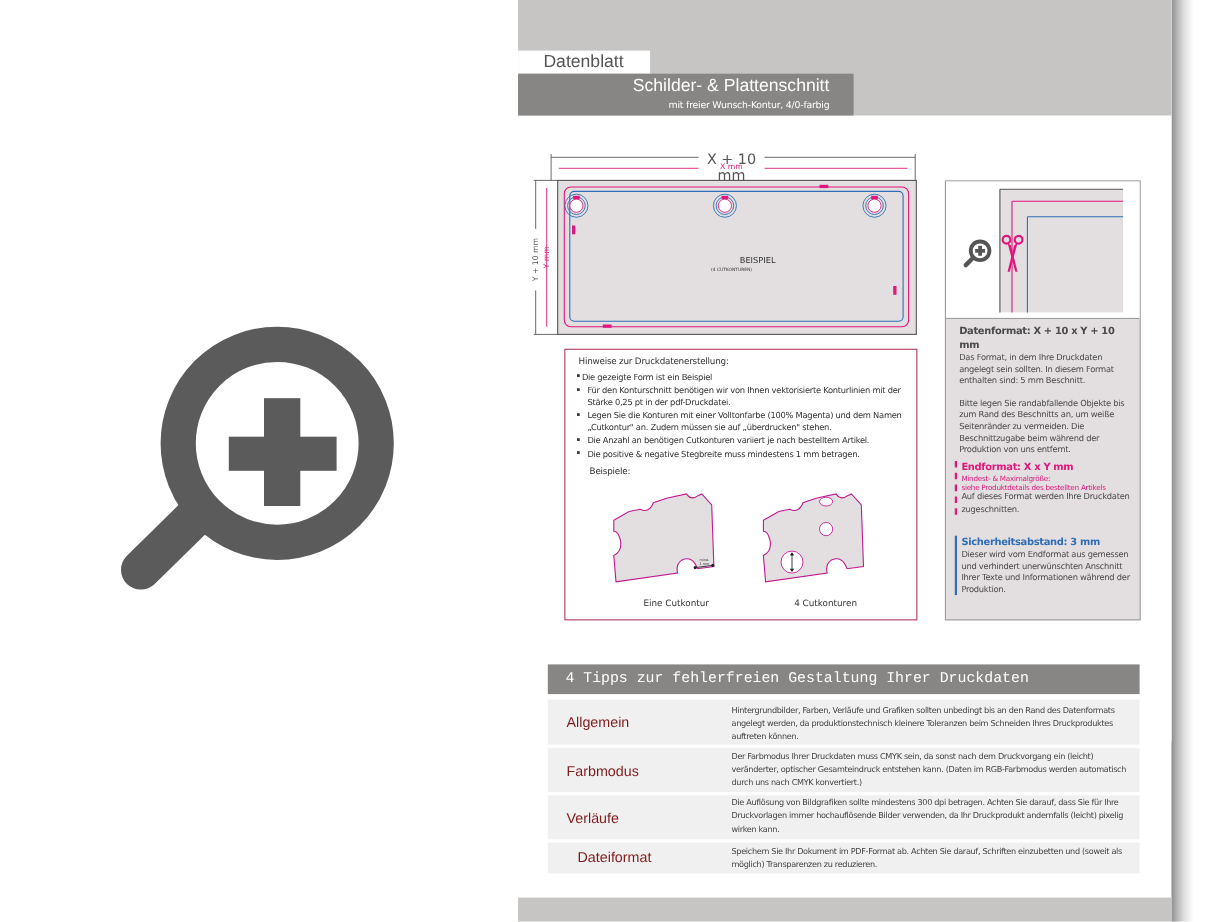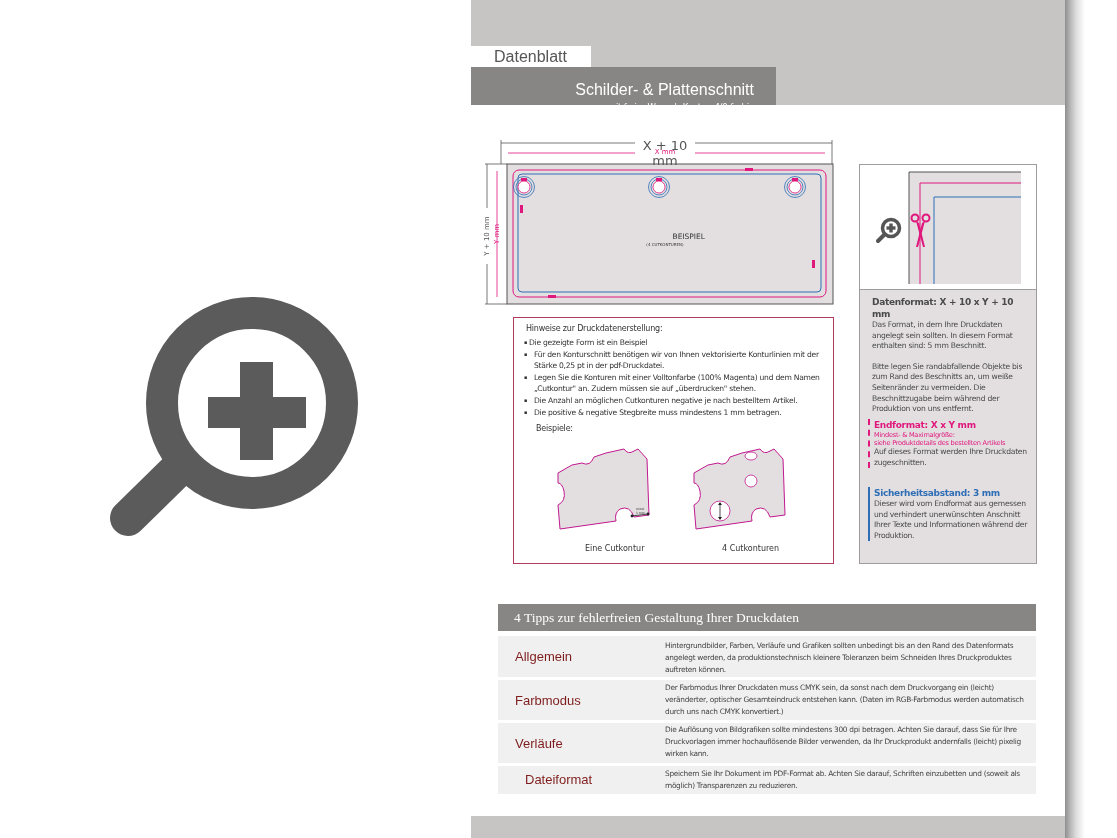--- a/index.html
+++ b/index.html
@@ -10,21 +10,21 @@
 
   .page { position: absolute; left: 471px; top: 0; width: 594px; height: 674px; background: #ffffff; }
   .page-shadow { position: absolute; left: 1065px; top: 0; width: 20px; height: 838px;
     background: linear-gradient(to right, #8e8e8e 0%, #b5b5b5 25%, #dcdcdc 55%, #f4f4f4 85%, #ffffff 100%); }
   .top-band { position: absolute; left: 0; top: 0; width: 594px; height: 105px; background: #c6c5c3; }
   .bottom-band { position: absolute; left: 0; top: 816px; width: 594px; height: 22px; background: #c6c5c3; }
 
   .tag-datenblatt { position: absolute; left: 0; top: 46px; width: 120px; height: 21px; background: #ffffff;
     font-family: "Liberation Sans", sans-serif; font-size: 16px; color: #555; padding-left: 23px; line-height: 22px; }
   .title-bar { position: absolute; left: 0; top: 67px; width: 305px; height: 38px; background: #878684; color: #fff; text-align: right; padding-right: 22px; }
-  .title-bar .t1 { font-family: "Liberation Sans", sans-serif; font-size: 16px; line-height: 22px; padding-top: 12px; }
+  .title-bar .t1 { font-family: "Liberation Sans", sans-serif; font-size: 16px; line-height: 22px; padding-top: 1px; }
   .title-bar .t2 { font-size: 8.5px; line-height: 12px; letter-spacing: -0.2px; }
 
   .diagram { position: absolute; left: 14px; top: 130px; width: 360px; height: 180px; }
 
   .hints-box { position: absolute; left: 42px; top: 317px; width: 321px; height: 247px; border: 1px solid #b23a5c; background: #fff; }
   .hints-title { position: absolute; left: 12px; top: 6px; font-size: 8px; color: #333; letter-spacing: -0.2px; }
   .hints-list { position: absolute; left: 10px; top: 19px; width: 305px; list-style: none; font-size: 7.6px; color: #333; letter-spacing: -0.25px; }
   .hints-list li { position: relative; padding-left: 10px; line-height: 11px; margin-bottom: 1px; }
   .hints-list li::before { content: "▪"; position: absolute; left: 0; top: 0; font-size: 5px; }
   .hints-list li.first { padding-left: 5px; }
@@ -39,21 +39,21 @@
   .side-top { position: absolute; left: 0; top: 0; width: 176px; height: 125px; background: #ffffff; border-bottom: 1px solid #9d9d9d; }
   .side-text { position: absolute; left: 12px; font-size: 7.6px; color: #4a4a4a; line-height: 10.6px; letter-spacing: -0.25px; width: 162px; }
   .side-text .h { font-weight: bold; font-size: 9px; color: #4a4a4a; line-height: 12px; letter-spacing: -0.3px; }
   .side-text .hm { color: #e0177c; }
   .side-text .hb { color: #2f6eb5; }
   .side-text .sub { color: #e0177c; font-size: 6.6px; line-height: 8px; }
   .sec-magenta { border-left: 2px dashed #e0177c; padding-left: 4px; left: 8px; }
   .sec-blue { border-left: 2px solid #2f6eb5; padding-left: 4px; left: 8px; }
 
   .tips-header { position: absolute; left: 27px; top: 604px; width: 538px; height: 27px; background: #878684; color: #fff;
-    font-family: Liberation Serif, serif; font-size: 13.5px; line-height: 28px; padding-left: 16px; }
+    font-family: Liberation Mono, monospace; font-size: 13.5px; line-height: 28px; padding-left: 16px; }
   .tips-row { position: absolute; left: 27px; width: 538px; background: #f0f0f0; }
   .tips-row .label { position: absolute; left: 17px; font-family: "Liberation Sans", sans-serif; font-size: 13px; color: #7f1d1d; }
   .tips-row .text { position: absolute; left: 167px; width: 368px; font-size: 7.4px; color: #444; line-height: 12px; letter-spacing: -0.3px; }
 </style>
 </head>
 <body>
 
 <div class="zoom-icon-big">
   <svg width="270" height="260" viewBox="0 0 270 260">
     <circle cx="152" cy="113" r="90" fill="none" stroke="#5b5b5b" stroke-width="32"></circle>
@@ -129,21 +129,21 @@
     <div style="position:absolute;left:140px;top:102px;width:80px;text-align:right;font-size:7.5px;color:#333;">BEISPIEL</div>
     <div style="position:absolute;left:140px;top:112px;width:80px;text-align:center;font-size:4px;color:#333;">(4 CUTKONTUREN)</div>
   </div>
 
   <div class="hints-box">
     <div class="hints-title">Hinweise zur Druckdatenerstellung:</div>
     <ul class="hints-list">
       <li class="first">Die gezeigte Form ist ein Beispiel</li>
       <li>Für den Konturschnitt benötigen wir von Ihnen vektorisierte Konturlinien mit der Stärke 0,25 pt in der pdf-Druckdatei.</li>
       <li>Legen Sie die Konturen mit einer Volltonfarbe (100% Magenta) und dem Namen „Cutkontur" an. Zudem müssen sie auf „überdrucken" stehen.</li>
-      <li>Die Anzahl an möglichen Cutkonturen negative je nach bestelltem Artikel.</li>
+      <li>Die Anzahl an benötigen Cutkonturen variiert je nach bestelltem Artikel.</li>
       <li>Die positive &amp; negative Stegbreite muss mindestens 1 mm betragen.</li>
     </ul>
     <div class="examples-label">Beispiele:</div>
     <div class="shapes">
       <svg width="270" height="90" viewBox="0 0 270 90">
 
         <path d="M14 30 L28 22 L38 20 Q46 24 50 14 L62 10 L80 6 Q84 12 90 8 L94 6 L103 16 L105 72 L90 74 Q86 62 76 66 Q70 70 72 78 L16 86 L14 62 Q22 58 20 48 Q18 40 14 40 Z" fill="#e3dfe1" stroke="#c2188f" stroke-width="1"></path>
         <line x1="88" y1="73" x2="104" y2="71" stroke="#222" stroke-width="0.8"></line>
         <circle cx="88" cy="73" r="1.4" fill="#222"></circle>
           <circle cx="104" cy="71" r="1.4" fill="#222"></circle>

